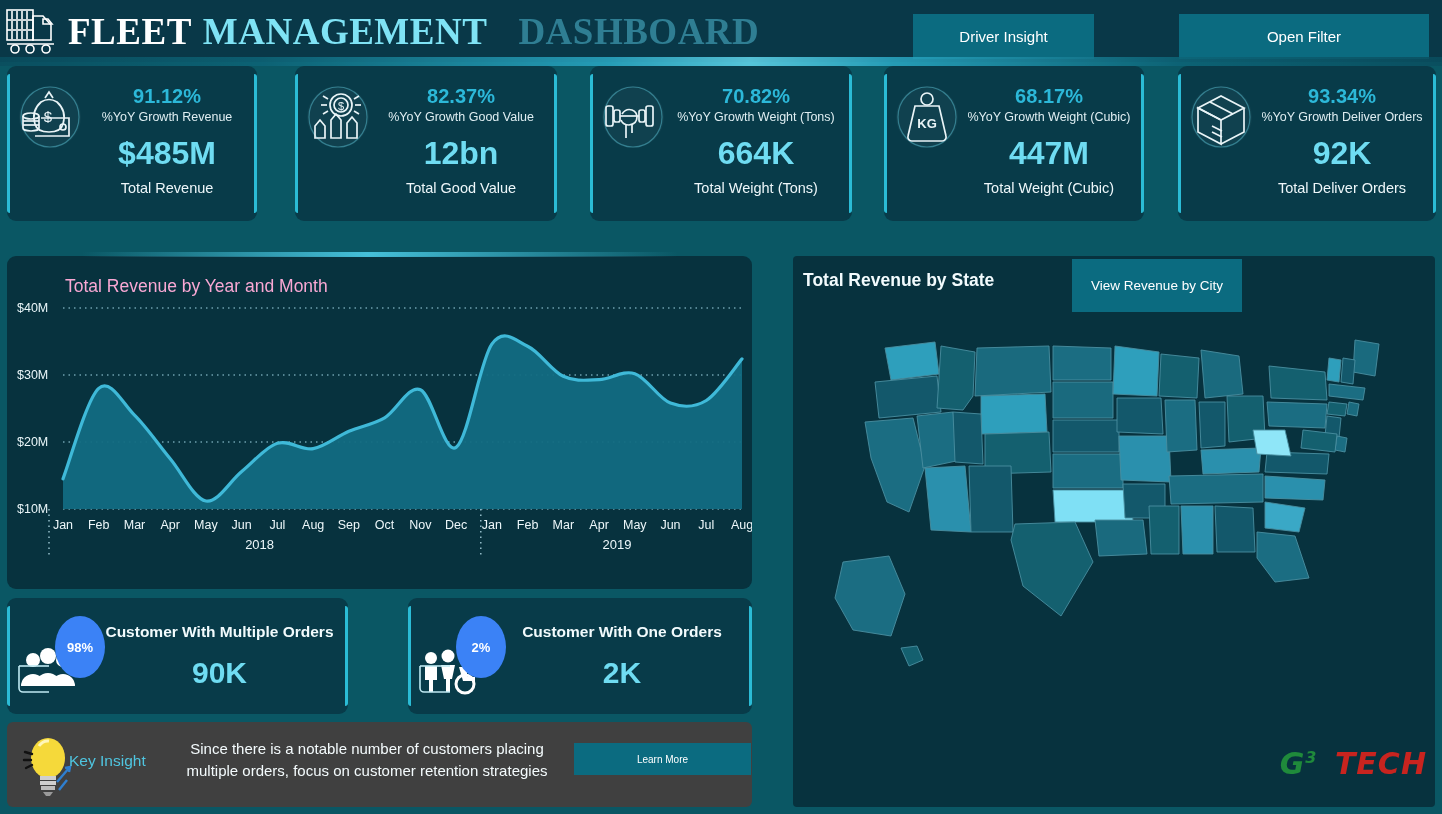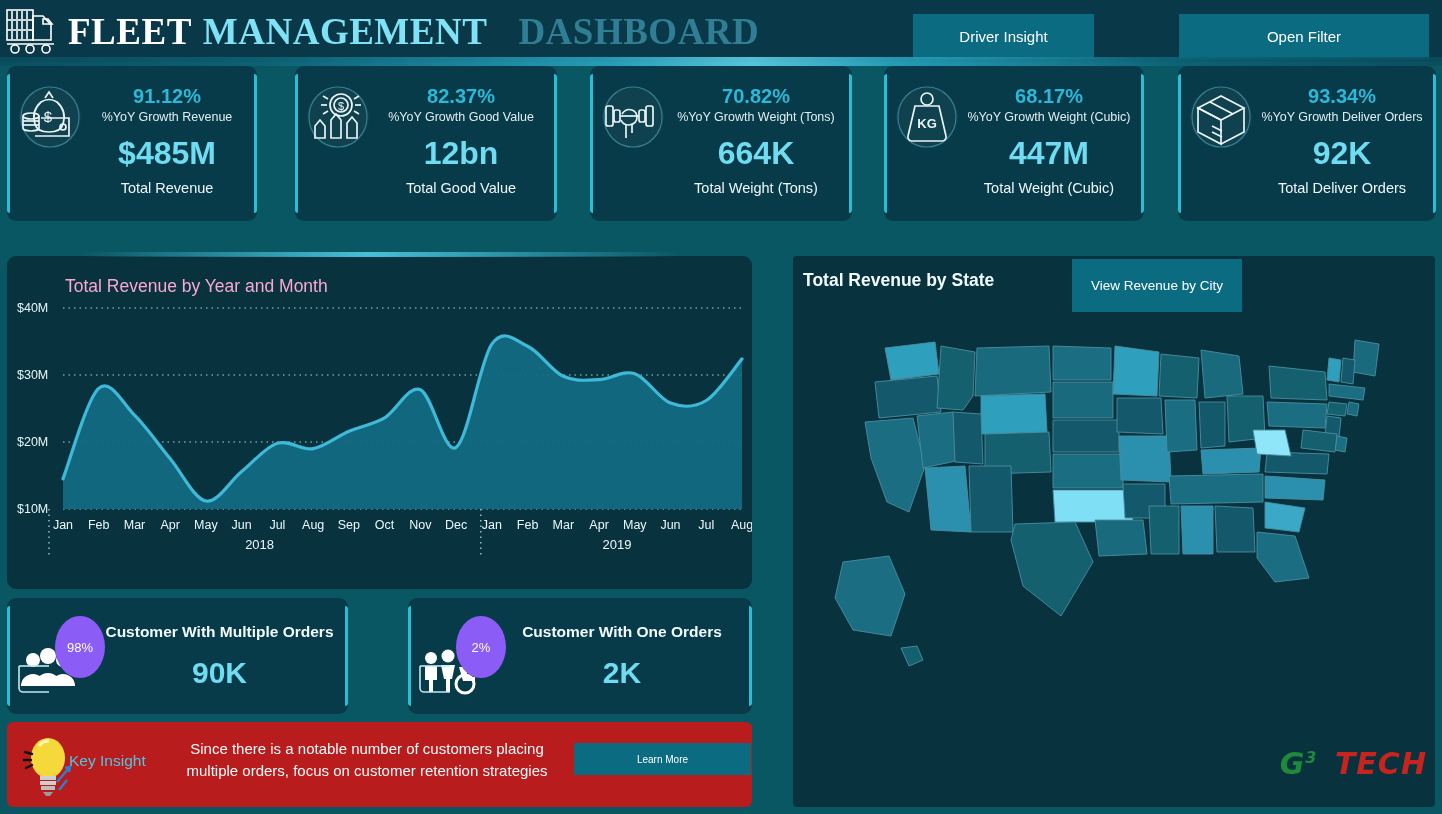--- a/index.html
+++ b/index.html
@@ -50,27 +50,27 @@
   .chart-title{position:absolute;left:14px;top:20px;font-size:17.5px;color:#f9a8d4;margin-left:44px;}
 
   
   .cust{position:absolute;top:598px;height:116px;background:#083b49;border-radius:9px;}
   #cust-multi{left:7px;width:341px;}
   #cust-one{left:408px;width:344px;}
   .cust .edge{position:absolute;top:8px;bottom:8px;width:3px;background:#2bbcd6;}
   .cust .edge.l{left:0;border-radius:9px 0 0 9px;}
   .cust .edge.r{right:0;border-radius:0 9px 9px 0;}
   .cust-ico{position:absolute;left:10px;top:36px;width:62px;height:62px;}
-  .badge{position:absolute;border-radius:50%;background:#8b5cf6;display:flex;align-items:center;
-    justify-content:center;font-size:13px;font-weight:normal;color:#fff;}
+  .badge{position:absolute;border-radius:50%;background:#3b82f6;display:flex;align-items:center;
+    justify-content:center;font-size:13px;font-weight:bold;color:#fff;}
   .cust-title{position:absolute;font-size:15.5px;font-weight:bold;color:#f2fbfd;text-align:center;}
   .cust-val{position:absolute;font-size:30px;font-weight:bold;color:#6fdcf2;text-align:center;}
 
   
-  #insight{left:7px;top:722px;width:745px;height:85px;background:#b91c1c;border-radius:6px;position:absolute;}
+  #insight{left:7px;top:722px;width:745px;height:85px;background:#404040;border-radius:6px;position:absolute;}
   .bulb{position:absolute;left:12px;top:10px;width:62px;height:66px;}
   .ki-label{position:absolute;left:62px;top:30px;font-size:15.5px;color:#4fc5e0;}
   .ki-text{position:absolute;left:165px;top:16px;width:390px;text-align:center;font-size:15px;
     color:#f4fbfd;line-height:1.45;}
   #learn-more{position:absolute;left:567px;top:21px;width:177px;height:32px;background:#0b6b80;
     display:flex;align-items:center;justify-content:center;font-size:10px;color:#fff;cursor:pointer;}
 
   
   #map-panel{left:793px;top:256px;width:642px;height:551px;background:#07323e;border-radius:4px;}
   .map-title{position:absolute;left:10px;top:14px;font-size:17.5px;font-weight:bold;color:#f2fbfd;}

